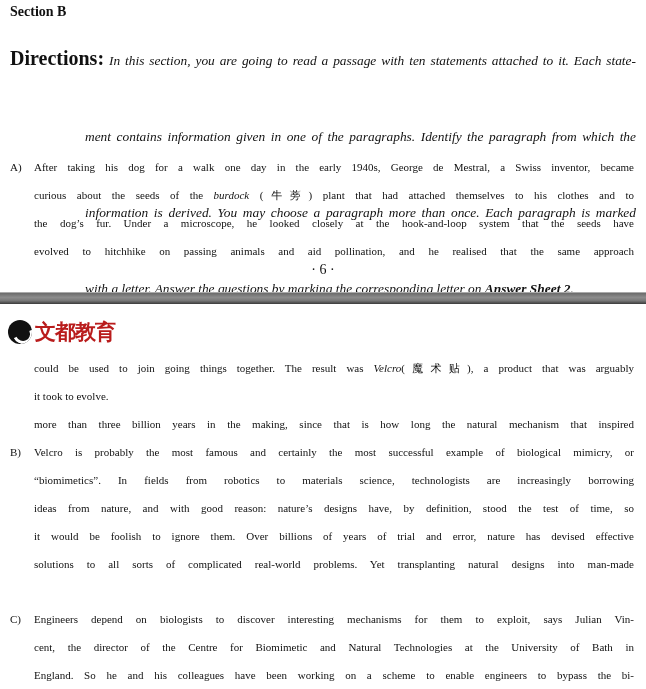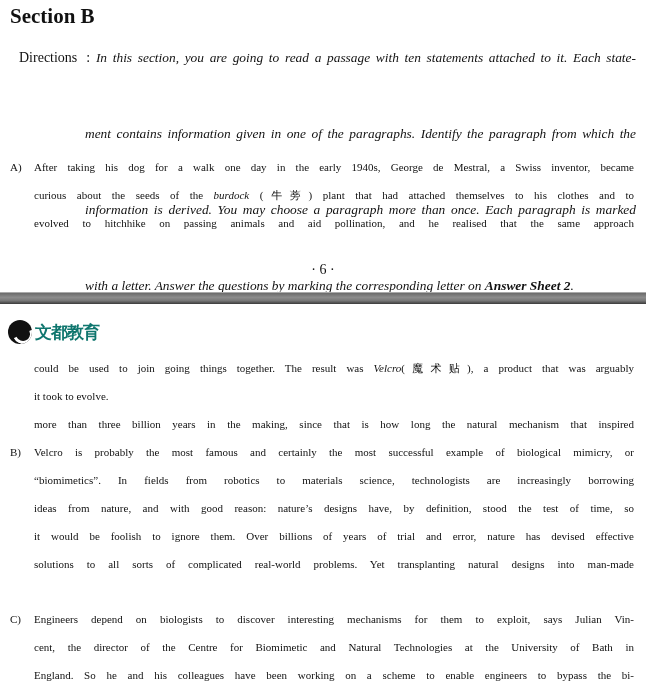--- a/index.html
+++ b/index.html
@@ -3,27 +3,27 @@
 <meta charset="utf-8">
 <style>
   html, body { margin: 0; padding: 0; background: #ffffff; }
   body {
     width: 646px; height: 689px; overflow: hidden; position: relative;
     font-family: "Liberation Serif", "DejaVu Serif", serif;
     color: #111;
   }
   .section-title {
     position: absolute; left: 10px; top: 4px;
-    font-weight: bold; font-size: 21px;
+    font-weight: bold; font-size: 14px;
   }
   .directions {
     position: absolute; left: 10px; top: 44px; width: 626px;
     font-size: 13.4px; line-height: 28px;
   }
-  .dir-label { font-weight: normal; font-size: 14px; margin-left: 9px; }
+  .dir-label { font-weight: bold; font-size: 20px; }
   .dir-body { font-style: italic; margin-top: 48px; }
   .dir-line { white-space: nowrap; text-align: justify; text-align-last: justify; }
   .dir-indent { padding-left: 75px; }
   .bold-it { font-weight: bold; }
   .para {
     position: absolute; left: 10px; width: 624px;
     font-size: 11px; line-height: 28px;
   }
   .line {
     display: block; white-space: nowrap;
@@ -50,22 +50,22 @@
   .logo-mark {
     width: 24px; height: 24px; border-radius: 50%;
     background: #111; position: relative; overflow: hidden;
   }
   .logo-mark::before {
     content: ""; position: absolute; left: 5px; top: 4px; width: 14px; height: 14px;
     border: 3px solid #fff; border-color: transparent #fff #fff transparent;
     border-radius: 50%; transform: rotate(20deg);
   }
   .logo-text {
-    font-family: Liberation Mono, monospace; font-weight: bold; font-size: 17px;
-    color: #0f766e; letter-spacing: -1px;
+    font-family: Liberation Mono, monospace; font-weight: bold; font-size: 21px;
+    color: #b91c1c; letter-spacing: -1px;
   }
 </style>
 </head>
 <body>
 
 <div class="section-title">Section B</div>
 
 <div class="directions">
   <div class="dir-line">
     <span class="dir-label">Directions</span><span class="dir-label">:</span>
@@ -74,20 +74,21 @@
   <div class="dir-line dir-indent dir-body">ment contains information given in one of the paragraphs. Identify the paragraph from which the</div>
   <div class="dir-line dir-indent dir-body">information is derived. You may choose a paragraph more than once. Each paragraph is marked</div>
   <div class="dir-line dir-indent dir-body" style="text-align-last:left">
     <span>with a letter. Answer the questions by marking the corresponding letter on </span><span class="bold-it">Answer Sheet 2</span><span>.</span>
   </div>
 </div>
 
 <div class="para" style="top:153px">
   <span class="line first"><span class="label">A)</span><span>After taking his dog for a walk one day in the early 1940s, George de Mestral, a Swiss inventor, became</span></span>
   <span class="line"><span>curious about the seeds of the </span><span class="it">burdock</span><span> (牛蒡) plant that had attached themselves to his clothes and to</span></span>
+  <span class="line">the dog’s fur. Under a microscope, he looked closely at the hook-and-loop system that the seeds have</span>
   <span class="line">evolved to hitchhike on passing animals and aid pollination, and he realised that the same approach</span>
 </div>
 
 <div class="page-num">· 6 ·</div>
 
 <div class="sep"></div>
 
 <div class="logo">
   <span class="logo-mark"></span>
   <span class="logo-text">文都教育</span>

